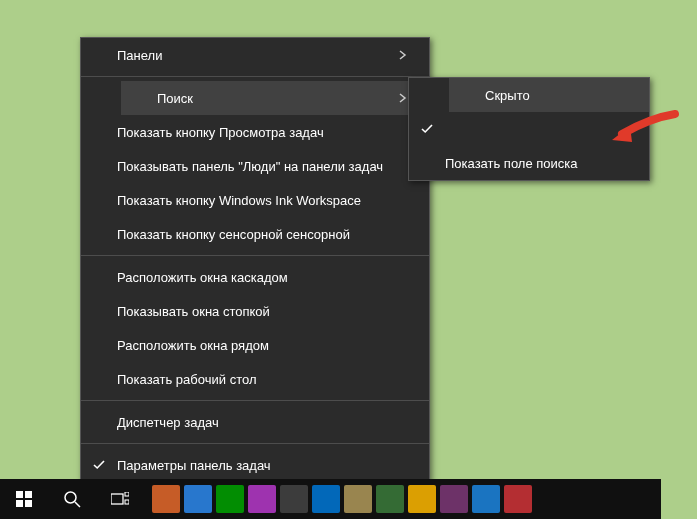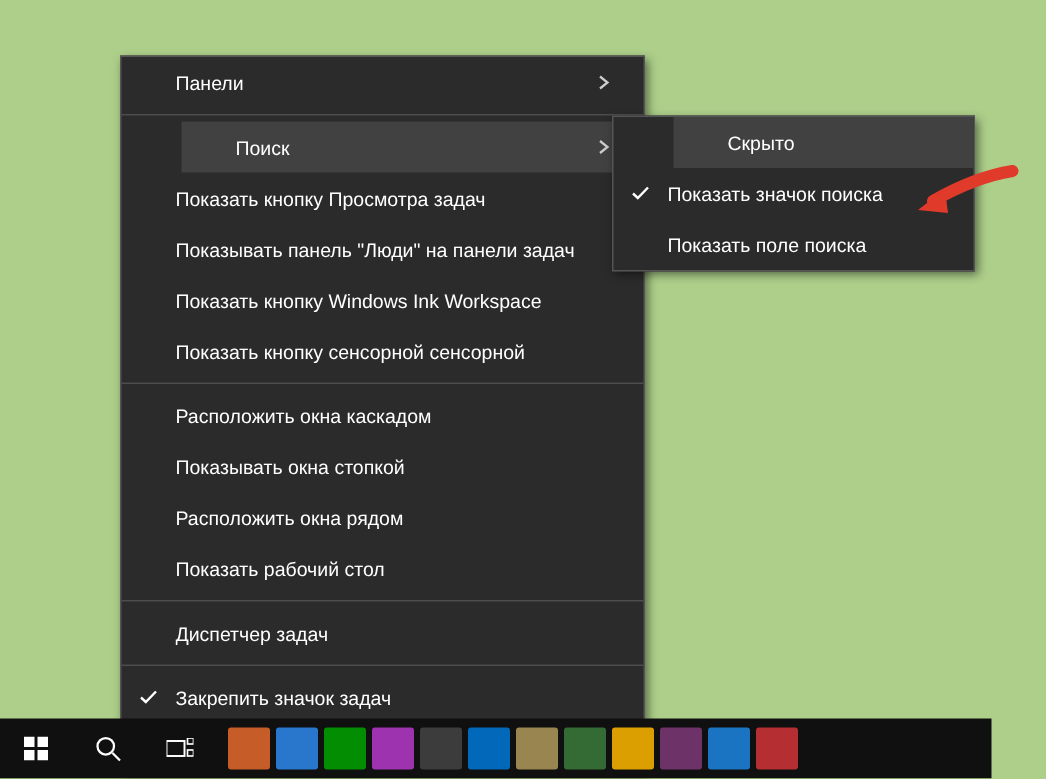--- a/index.html
+++ b/index.html
@@ -71,21 +71,21 @@
     <div class="menu-item">
       <span class="label">Диспетчер задач</span>
     </div>
     <div class="sep"></div>
     <div class="menu-item">
       <span class="left-icon">
           <svg width="12" height="12" viewBox="0 0 12 12">
             <path d="M1 6 L4.2 9 L11 2" stroke="#fff" stroke-width="1.6" fill="none"></path>
           </svg>
         </span>
-      <span class="label">Закрепить значок задач</span>
+      <span class="label">Параметры панель задач</span>
     </div>
     <div class="menu-item">
       <span class="left-icon">
           <svg width="14" height="14" viewBox="0 0 14 14">
             <circle cx="7" cy="7" r="2.2" stroke="#ddd" stroke-width="1.2" fill="none"></circle>
             <g stroke="#ddd" stroke-width="1.2">
               <line x1="7" y1="0.8" x2="7" y2="2.8"></line>
               <line x1="7" y1="11.2" x2="7" y2="13.2"></line>
               <line x1="0.8" y1="7" x2="2.8" y2="7"></line>
               <line x1="11.2" y1="7" x2="13.2" y2="7"></line>
@@ -103,21 +103,20 @@
   <div class="menu sub">
     <div class="menu-item hover">
       <span class="label">Скрыто</span>
     </div>
     <div class="menu-item">
       <span class="left-icon">
           <svg width="12" height="12" viewBox="0 0 12 12">
             <path d="M1 6 L4.2 9 L11 2" stroke="#fff" stroke-width="1.6" fill="none"></path>
           </svg>
         </span>
-      <span class="label">Показать значок поиска</span>
     </div>
     <div class="menu-item">
       <span class="label">Показать поле поиска</span>
     </div>
   </div>
 
   <div class="arrow">
     <svg width="70" height="40" viewBox="0 0 70 40">
       <path d="M65 6 Q40 10 12 26" stroke="#e03a2a" stroke-width="8" fill="none" stroke-linecap="round"></path>
       <path d="M2 32 L20 18 L22 34 Z" fill="#e03a2a"></path>

